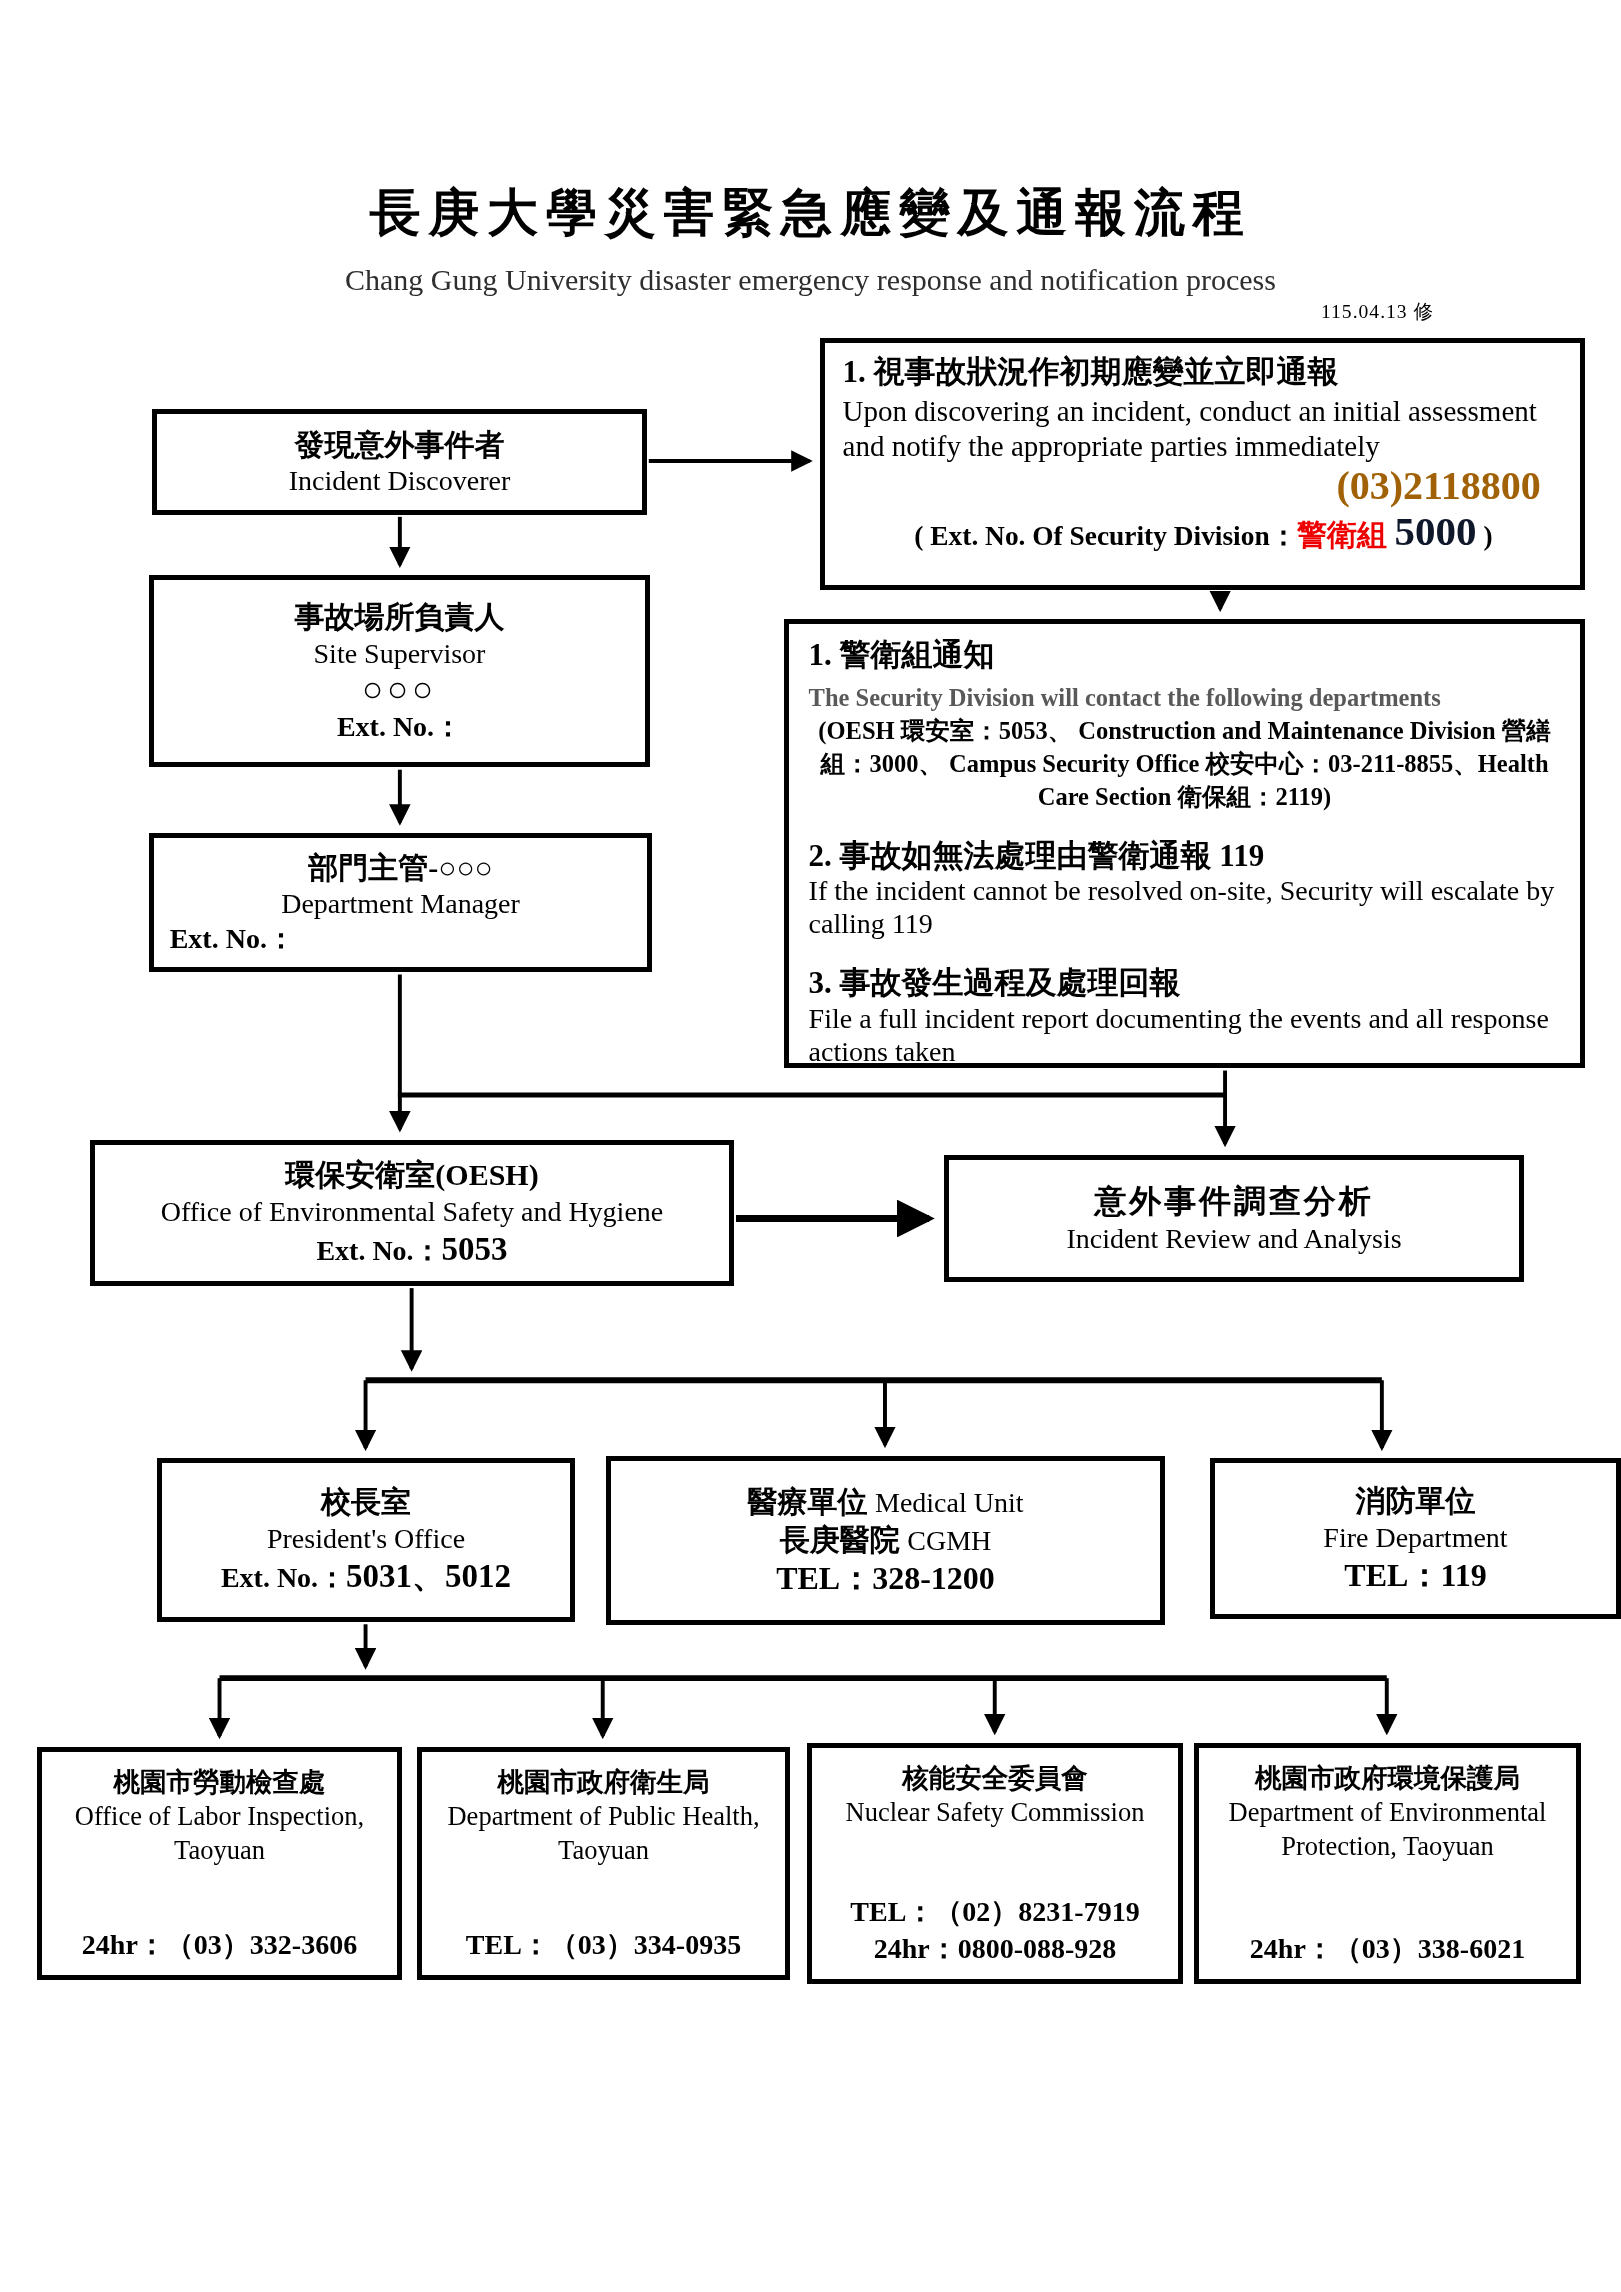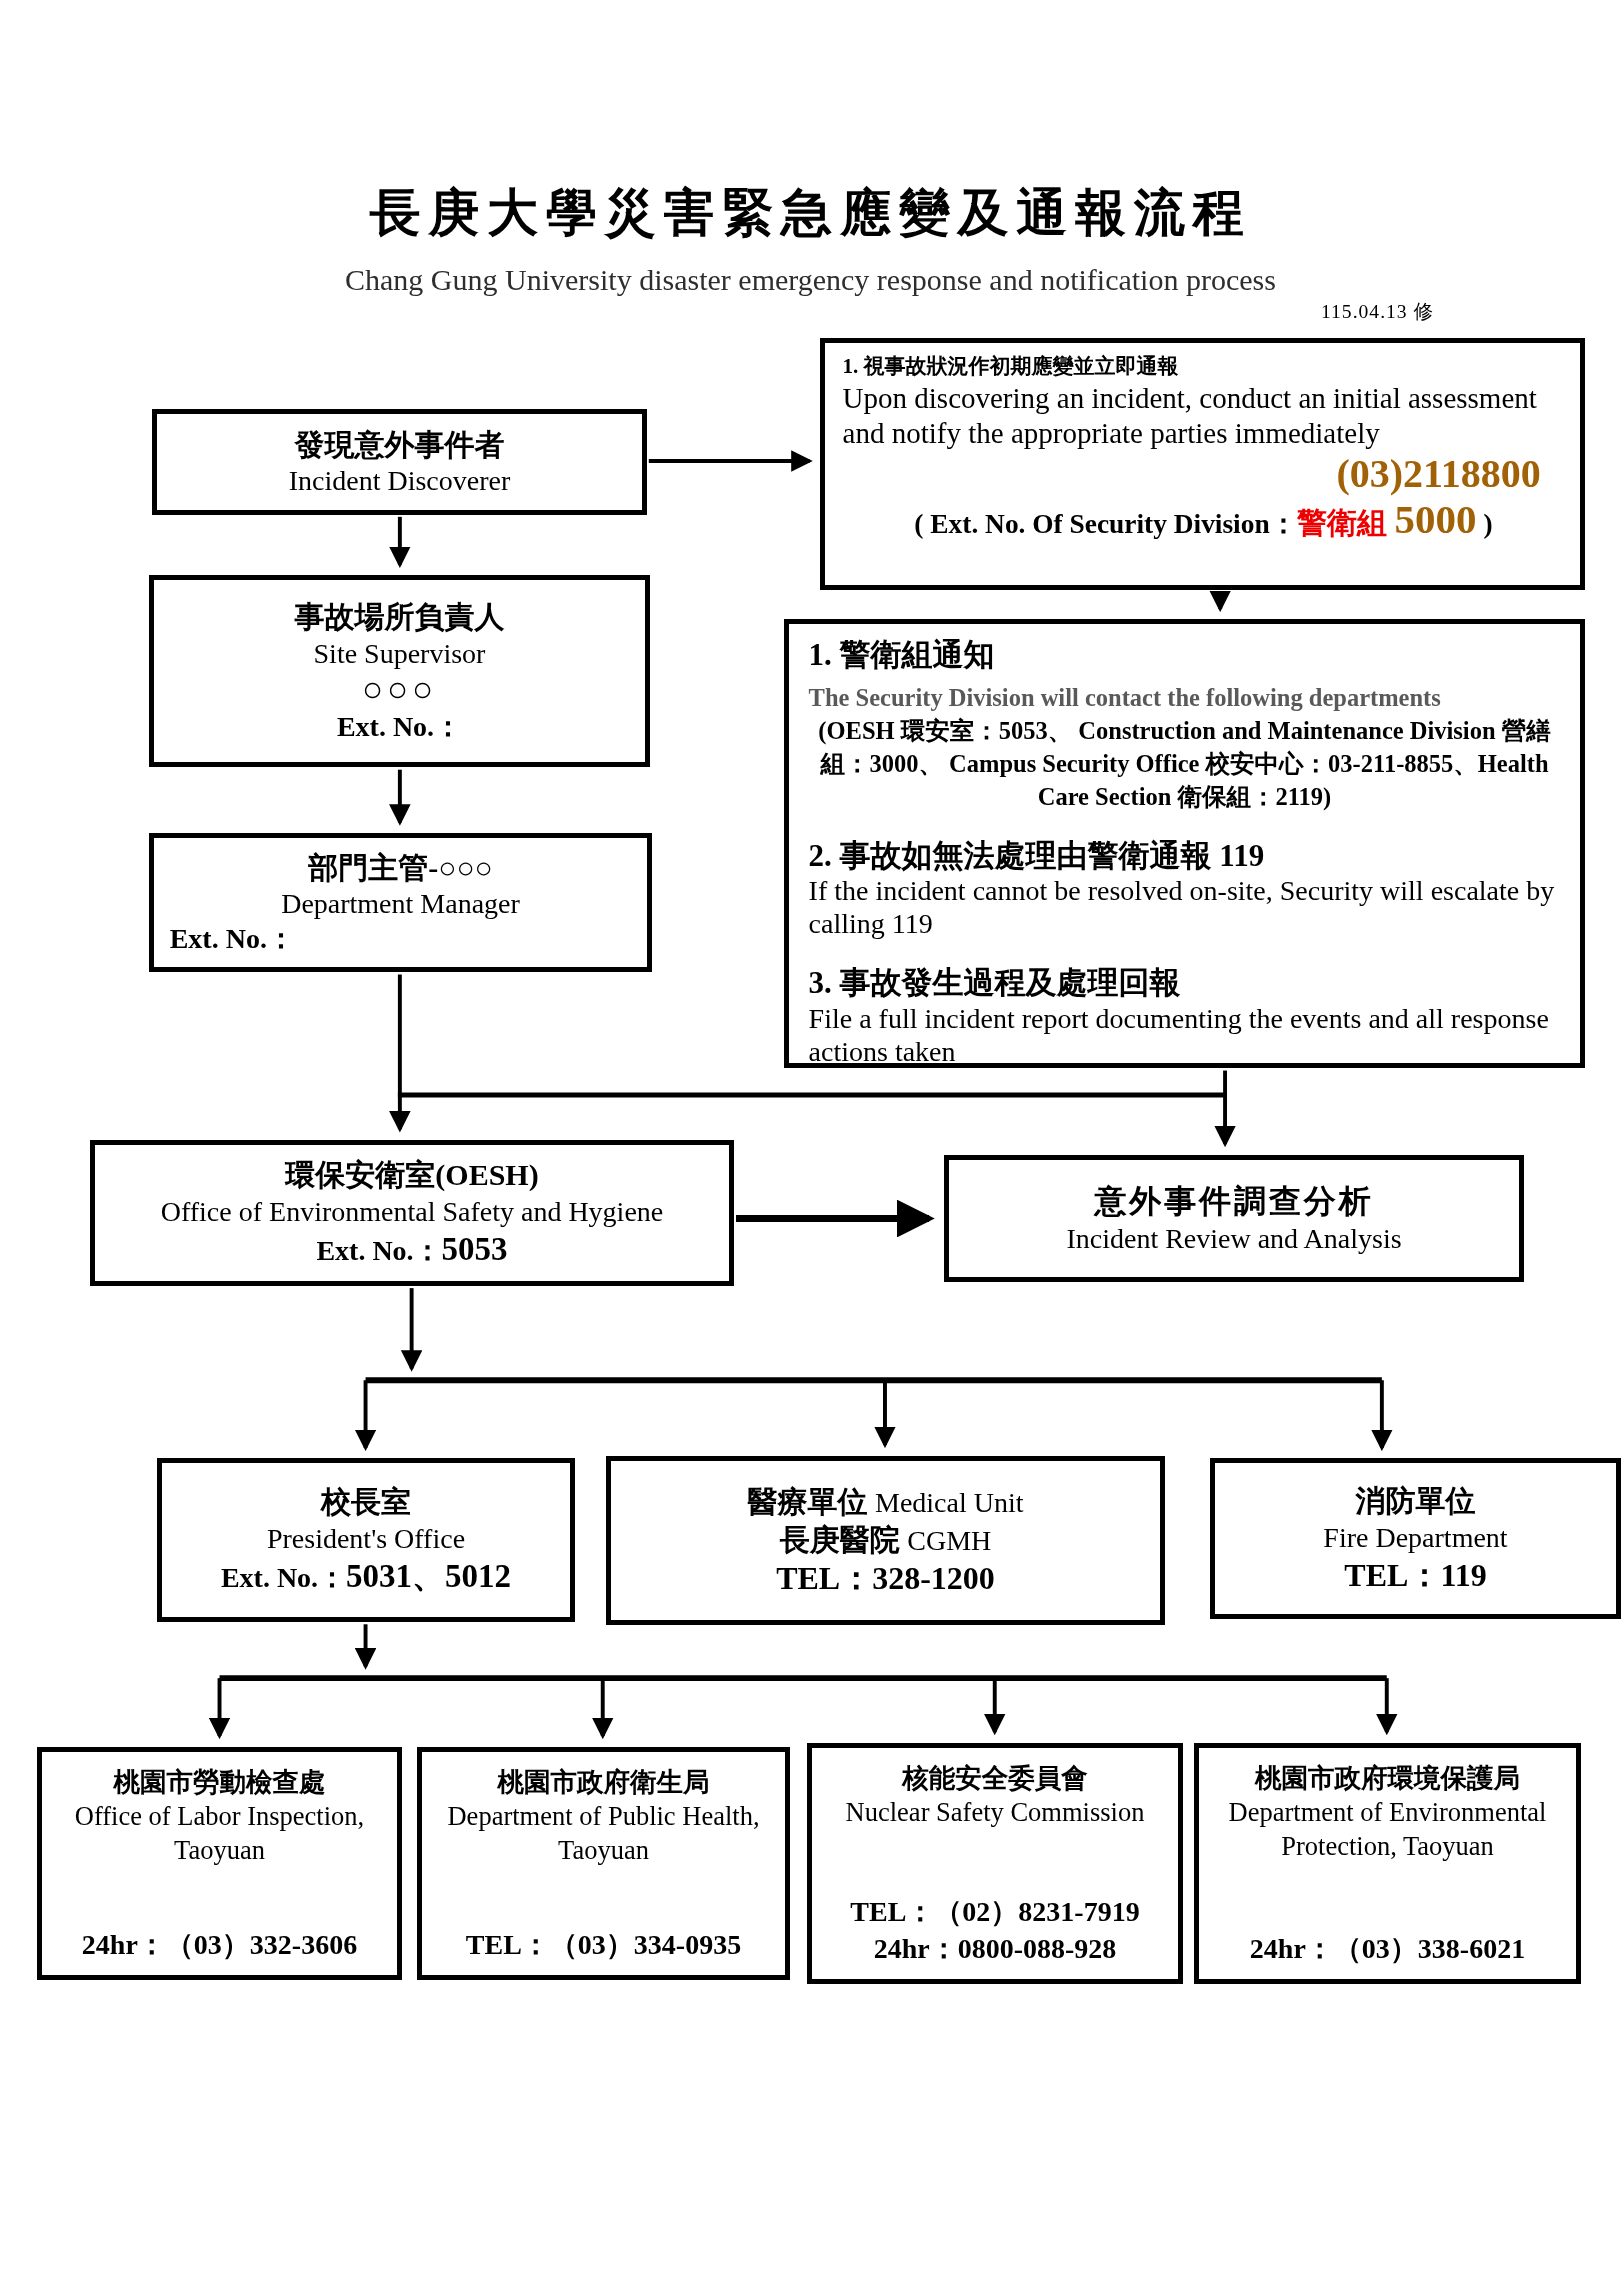--- a/index.html
+++ b/index.html
@@ -27,27 +27,27 @@
     position:absolute; left:0; top:263px; width:100%; text-align:center;
     font-size:30px; color:#2e2e2e; z-index:2;
   }
   .revision {
     position:absolute; left:1321px; top:298px; font-size:19.6px; z-index:2; letter-spacing:1px;
   }
 
   
   #initial-response { left:820px; top:338px; width:765px; height:252px;
     align-items:flex-start; justify-content:flex-start; padding:9.8px 15.7px 7.8px 17.6px; text-align:left; }
-  #initial-response .zh { font-size:21px; }
+  #initial-response .zh { font-size:31px; }
   #initial-response .body { font-size:29px; line-height:1.22; margin-top:2px; }
   .phone-red { color:#a16207; font-weight:bold; font-size:40px; align-self:flex-end;
     margin:2px 23.5px 0 0; line-height:1; }
   .ext-line { align-self:center; font-weight:bold; font-size:27.4px; margin-top:0px; white-space:nowrap; }
   .ext-line .red-zh { color:#ee0000; font-size:30px; }
-  .ext-line .red-num { color:#a16207; font-size:41px; }
+  .ext-line .red-num { color:#0f172a; font-size:41px; }
 
   #incident-discoverer { left:152px; top:409px; width:495px; height:106px; }
   #site-supervisor { left:149px; top:575px; width:501px; height:192px; }
   .circles { font-size:35px; line-height:1.1; letter-spacing:3.9px; }
 
   #security-steps { left:784px; top:619px; width:801px; height:449px;
     align-items:flex-start; justify-content:flex-start; text-align:left; padding:11.8px 19.6px; }
   #security-steps .step-zh { font-weight:bold; font-size:31px; line-height:1.2; }
   #security-steps .gray { color:#595959; font-weight:bold; font-size:24.5px; line-height:1.3;margin-top:9px; }
   #security-steps .detail { font-weight:bold; font-size:24.5px; line-height:1.35;text-align:center; }

